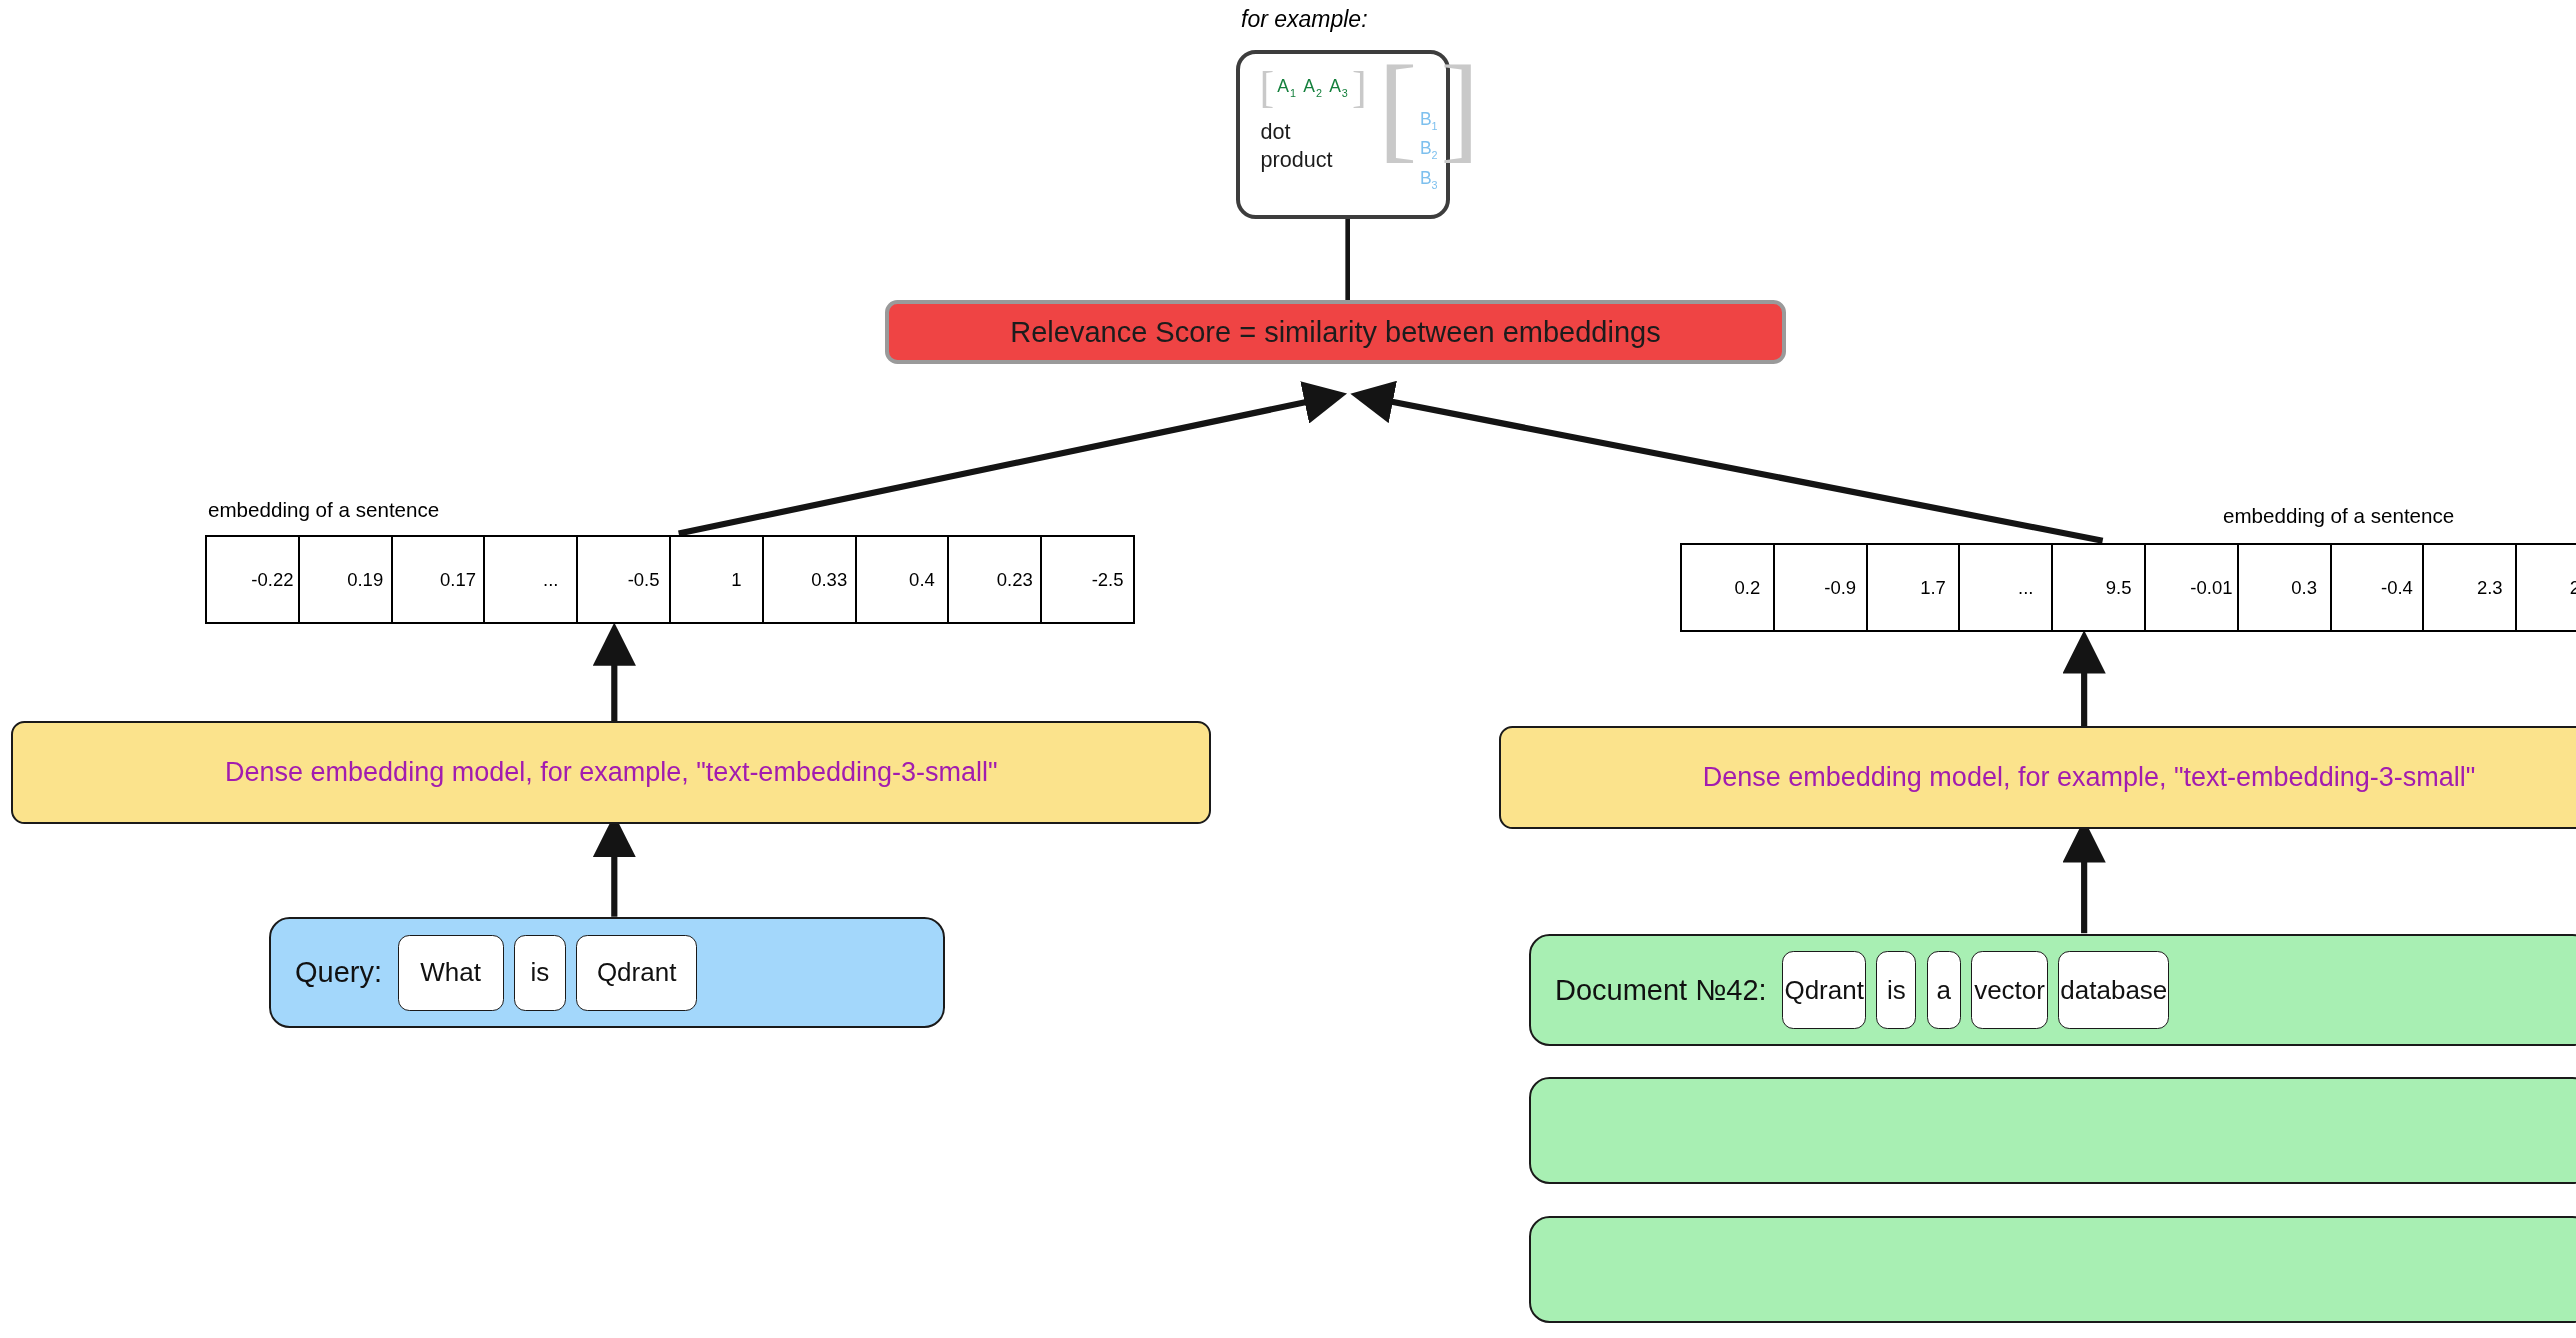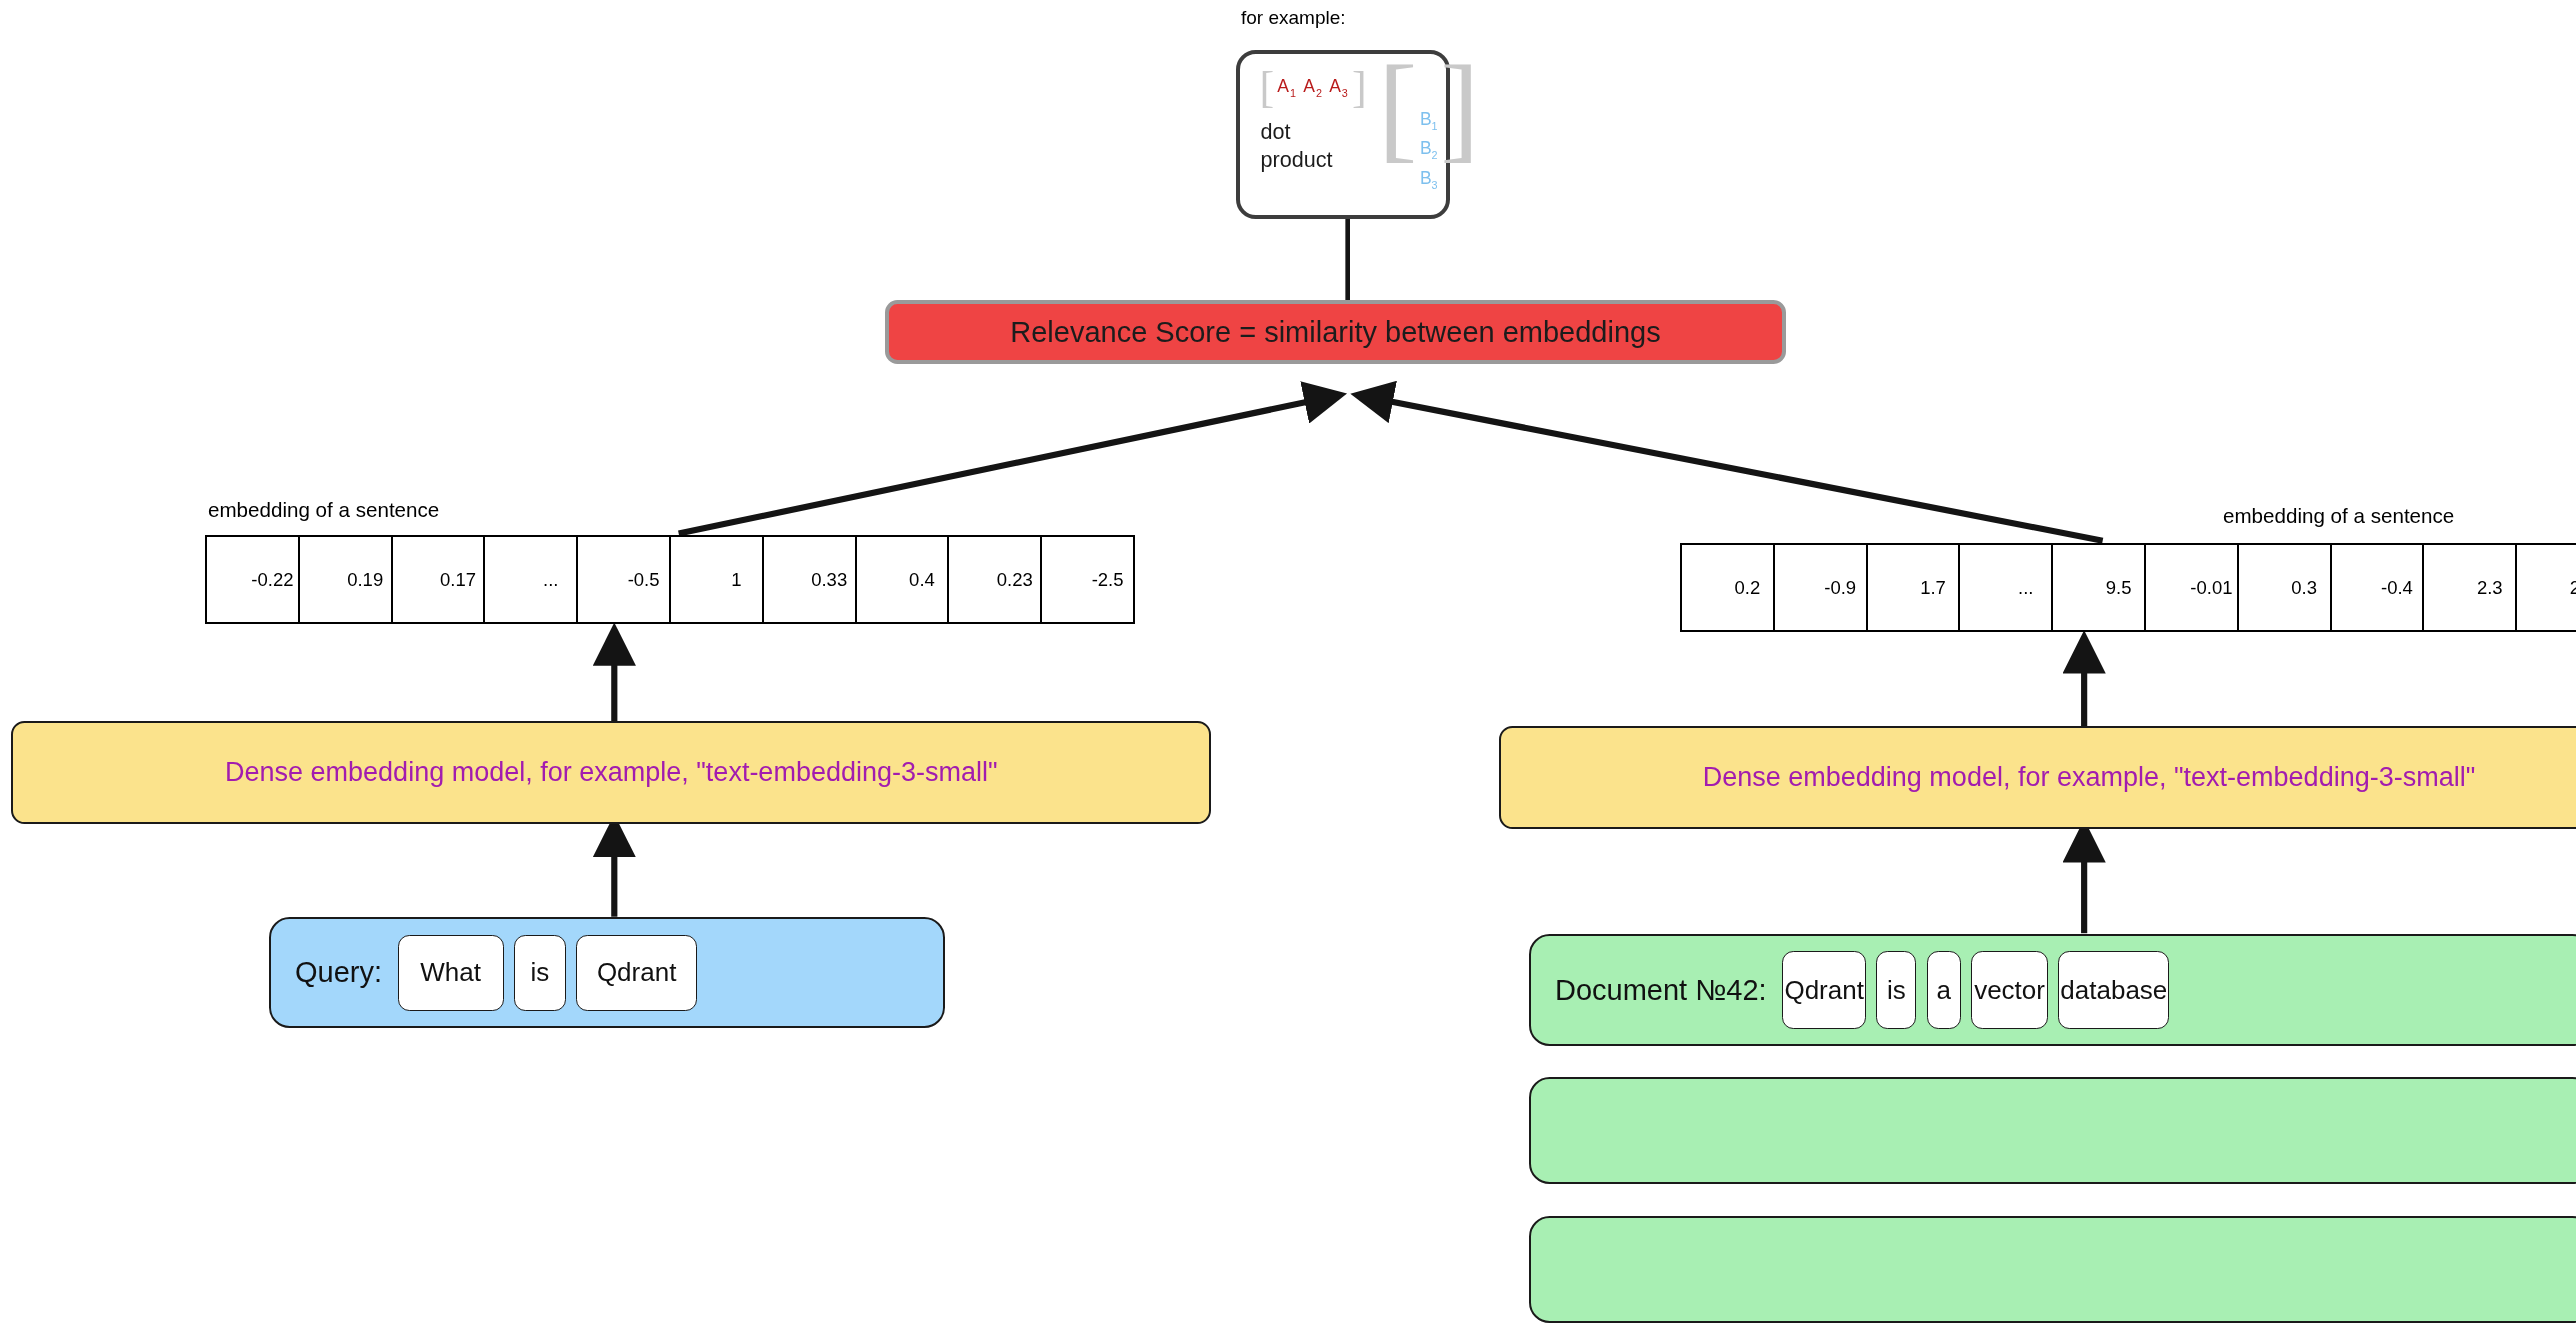--- a/index.html
+++ b/index.html
@@ -62,21 +62,21 @@
     font-size: 44px;
     font-weight: 300;
     line-height: 0.62;
     font-family: "Liberation Serif", serif;
   }
   .bracket.tall {
     font-size: 118px;
     line-height: 0.62;
   }
   .avec {
-    color: #b91c1c;
+    color: #15803d;
     font-size: 17.5px;
     letter-spacing: 1px;
     padding: 0 3.1px;
   }
   .avec sub, .bvec sub { font-size: 10.8px; }
   .bvec {
     color: #7ec0ee;
     font-size: 17.5px;
     line-height: 1.62;
     text-align: center;
@@ -187,21 +187,21 @@
 
     <line x1="1192" y1="1400" x2="1192" y2="1228" stroke="#141414" stroke-width="12" marker-end="url(#arrowhead)"></line>
 
     <line x1="1192" y1="1780" x2="1192" y2="1600" stroke="#141414" stroke-width="12" marker-end="url(#arrowhead)"></line>
 
     <line x1="4046" y1="1410" x2="4046" y2="1243" stroke="#141414" stroke-width="12" marker-end="url(#arrowhead)"></line>
 
     <line x1="4046" y1="1812" x2="4046" y2="1610" stroke="#141414" stroke-width="12" marker-end="url(#arrowhead)"></line>
   </svg>
 
-  <div class="caption" style="left:1241px; top:7.7px; font-size:19px;">for example:</div>
+  <div class="caption" style="left:1241px; top:7.7px; font-size:23px;font-style:italic;">for example:</div>
 
   <div class="node example-box" style="left:1236px; top:50px; width:214px; height:169px;">
 
     <div class="matrix-row" style="left:19.6px; top:19.6px;">
       <span class="bracket">[</span>
       <span class="avec">A<sub>1</sub></span>
       <span class="avec">A<sub>2</sub></span>
       <span class="avec">A<sub>3</sub></span>
       <span class="bracket">]</span>
     </div>

